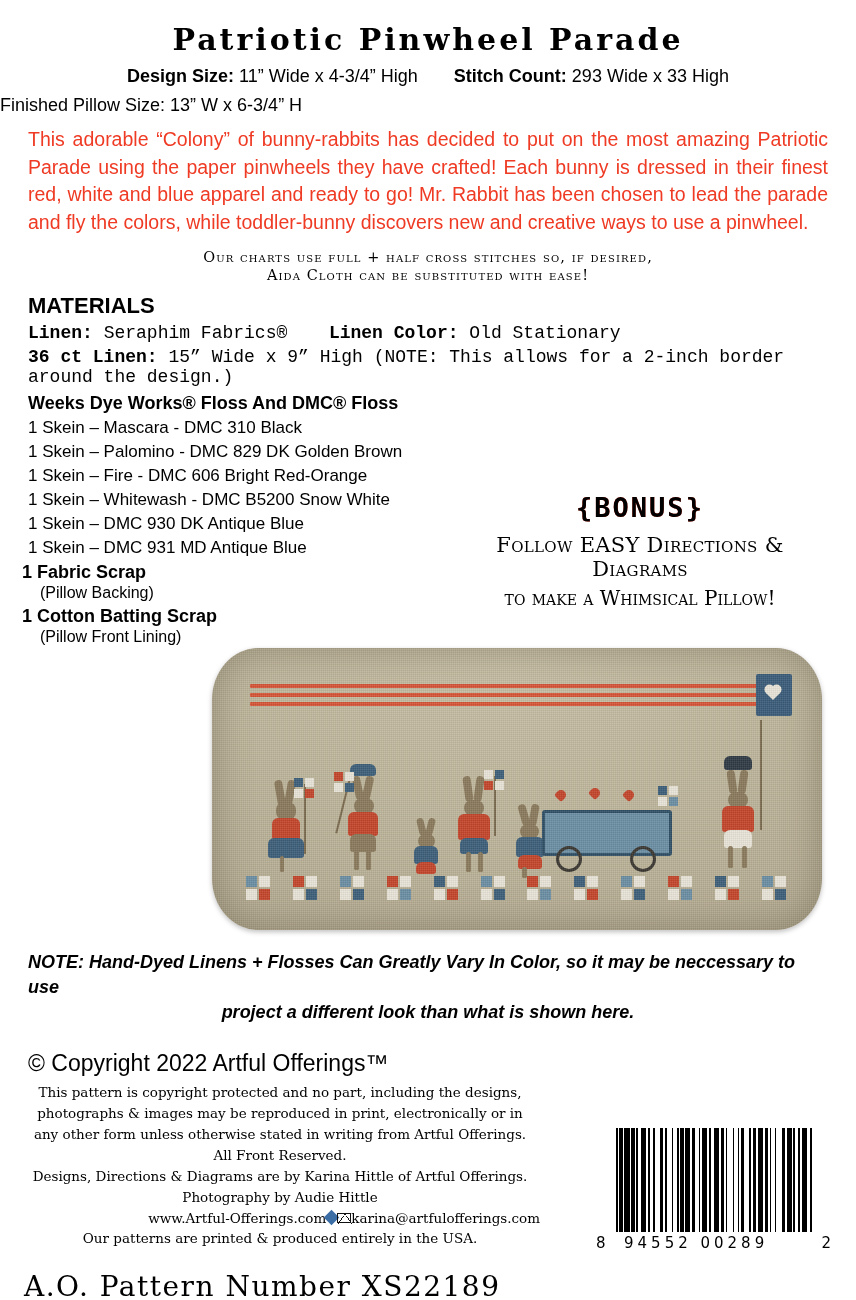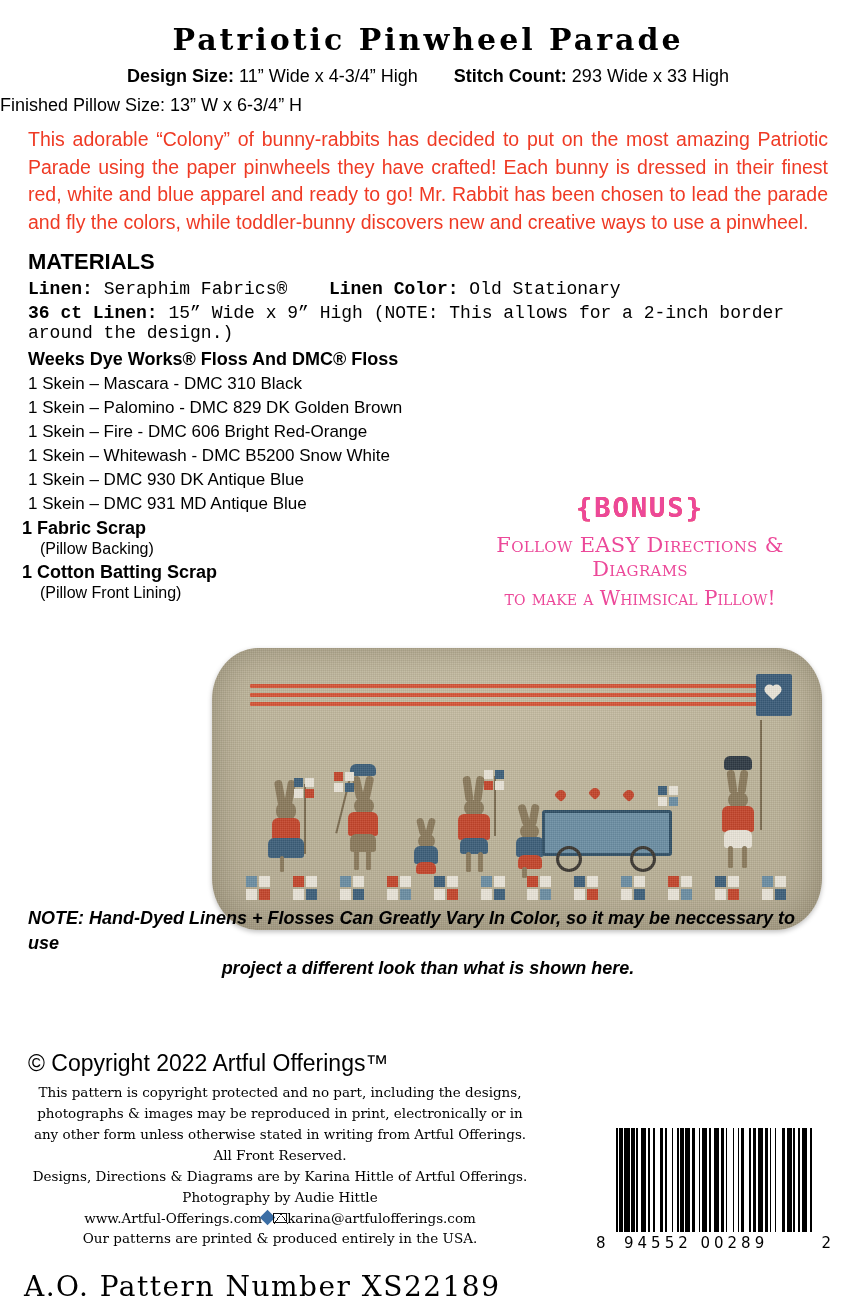--- a/index.html
+++ b/index.html
@@ -83,21 +83,21 @@
   .opt-item { font-size: 18px; font-weight: bold; margin: 4px 0 0 22px; }
   .opt-sub  { font-size: 16px; margin: 1px 0 0 40px; }
 
   
   .bonus {
     position: absolute;
     left: 455px;
     top: 470px;
     width: 370px;
     text-align: center;
-    color: #ec4899;
+    color: #000000;
   }
   .bonus-title {
     font-family: "DejaVu Sans Mono", monospace;
     font-size: 27px;
     letter-spacing: 2px;
     font-weight: bold;
     text-shadow: 0 0 0 #ef3a24;
   }
   .bonus-l1 {
     font-family: "DejaVu Serif", serif;
@@ -177,42 +177,42 @@
     position:absolute; left:0; bottom:18px; width:130px; height:46px;
     background:#6b8ea3; border:3px solid #2f4f66; border-radius:3px;
   }
   .wheel {
     position:absolute; bottom:2px; width:26px; height:26px; border-radius:50%;
     border:3px solid #3a3630;
   }
 
   
   .note {
-    position:absolute; left:28px; top:884px; width:800px;
+    position:absolute; left:28px; top:928px; width:800px;
     font-size:18px; font-style:italic; font-weight:bold; line-height:1.38;
     text-align:center;
   }
   .note .lead { font-style:italic; font-weight:bold; }
   .note .l1 { text-align:left; }
   .note .l2 { text-align:left; }
   .note .l3 { text-align:center; }
 
   
   .copy-head {
     position:absolute; left:28px; top:1028px;
     font-size:23px;
   }
   .fineprint {
     position:absolute; left:20px; top:1060px; width:520px;
     font-family: "DejaVu Serif", serif;
     font-size:13.5px; line-height:1.55; text-align:center;
   }
   .fineprint .l-left { text-align:center; }
   .web-row {
-    display:flex; align-items:center; justify-content:center; gap:0;
+    display:flex; align-items:center; justify-content:flex-end; gap:0;
   }
   .diamond {
     width:11px;height:11px;background:#3b6ea5;transform:rotate(45deg);
     display:inline-block;
   }
   .env {
     display:inline-block; width:14px; height:10px; border:1.3px solid #111; position:relative;
   }
   .env::after{
     content:""; position:absolute; left:0; top:0; width:14px; height:10px;
@@ -259,20 +259,22 @@
     <span>293 Wide x 33 High</span>
   </div>
   <div class="spec-row2">
     <span class="lbl">Finished Pillow Size:</span>
     <span>13” W x 6-3/4” H</span>
   </div>
 
   <div class="intro">This adorable “Colony” of bunny-rabbits has decided to put on the most amazing Patriotic Parade using the paper pinwheels they have crafted!  Each bunny is dressed in their finest red, white and blue apparel and ready to go! Mr. Rabbit has been chosen to lead the parade and fly the colors, while toddler-bunny discovers new and creative ways to use a pinwheel.</div>
 
   <div class="smallcaps">
+    <span>Our charts use full + half cross stitches so, if desired,</span>
+    <span class="l2">Aida Cloth can be substituted with ease!</span>
   </div>
 
   <div class="materials-head">MATERIALS</div>
 
   <div class="mat-line">
     <b>Linen:</b>
     <span>Seraphim Fabrics®</span>
     <span class="mat-gap"></span>
     <b>Linen Color:</b>
     <span>Old Stationary</span>

